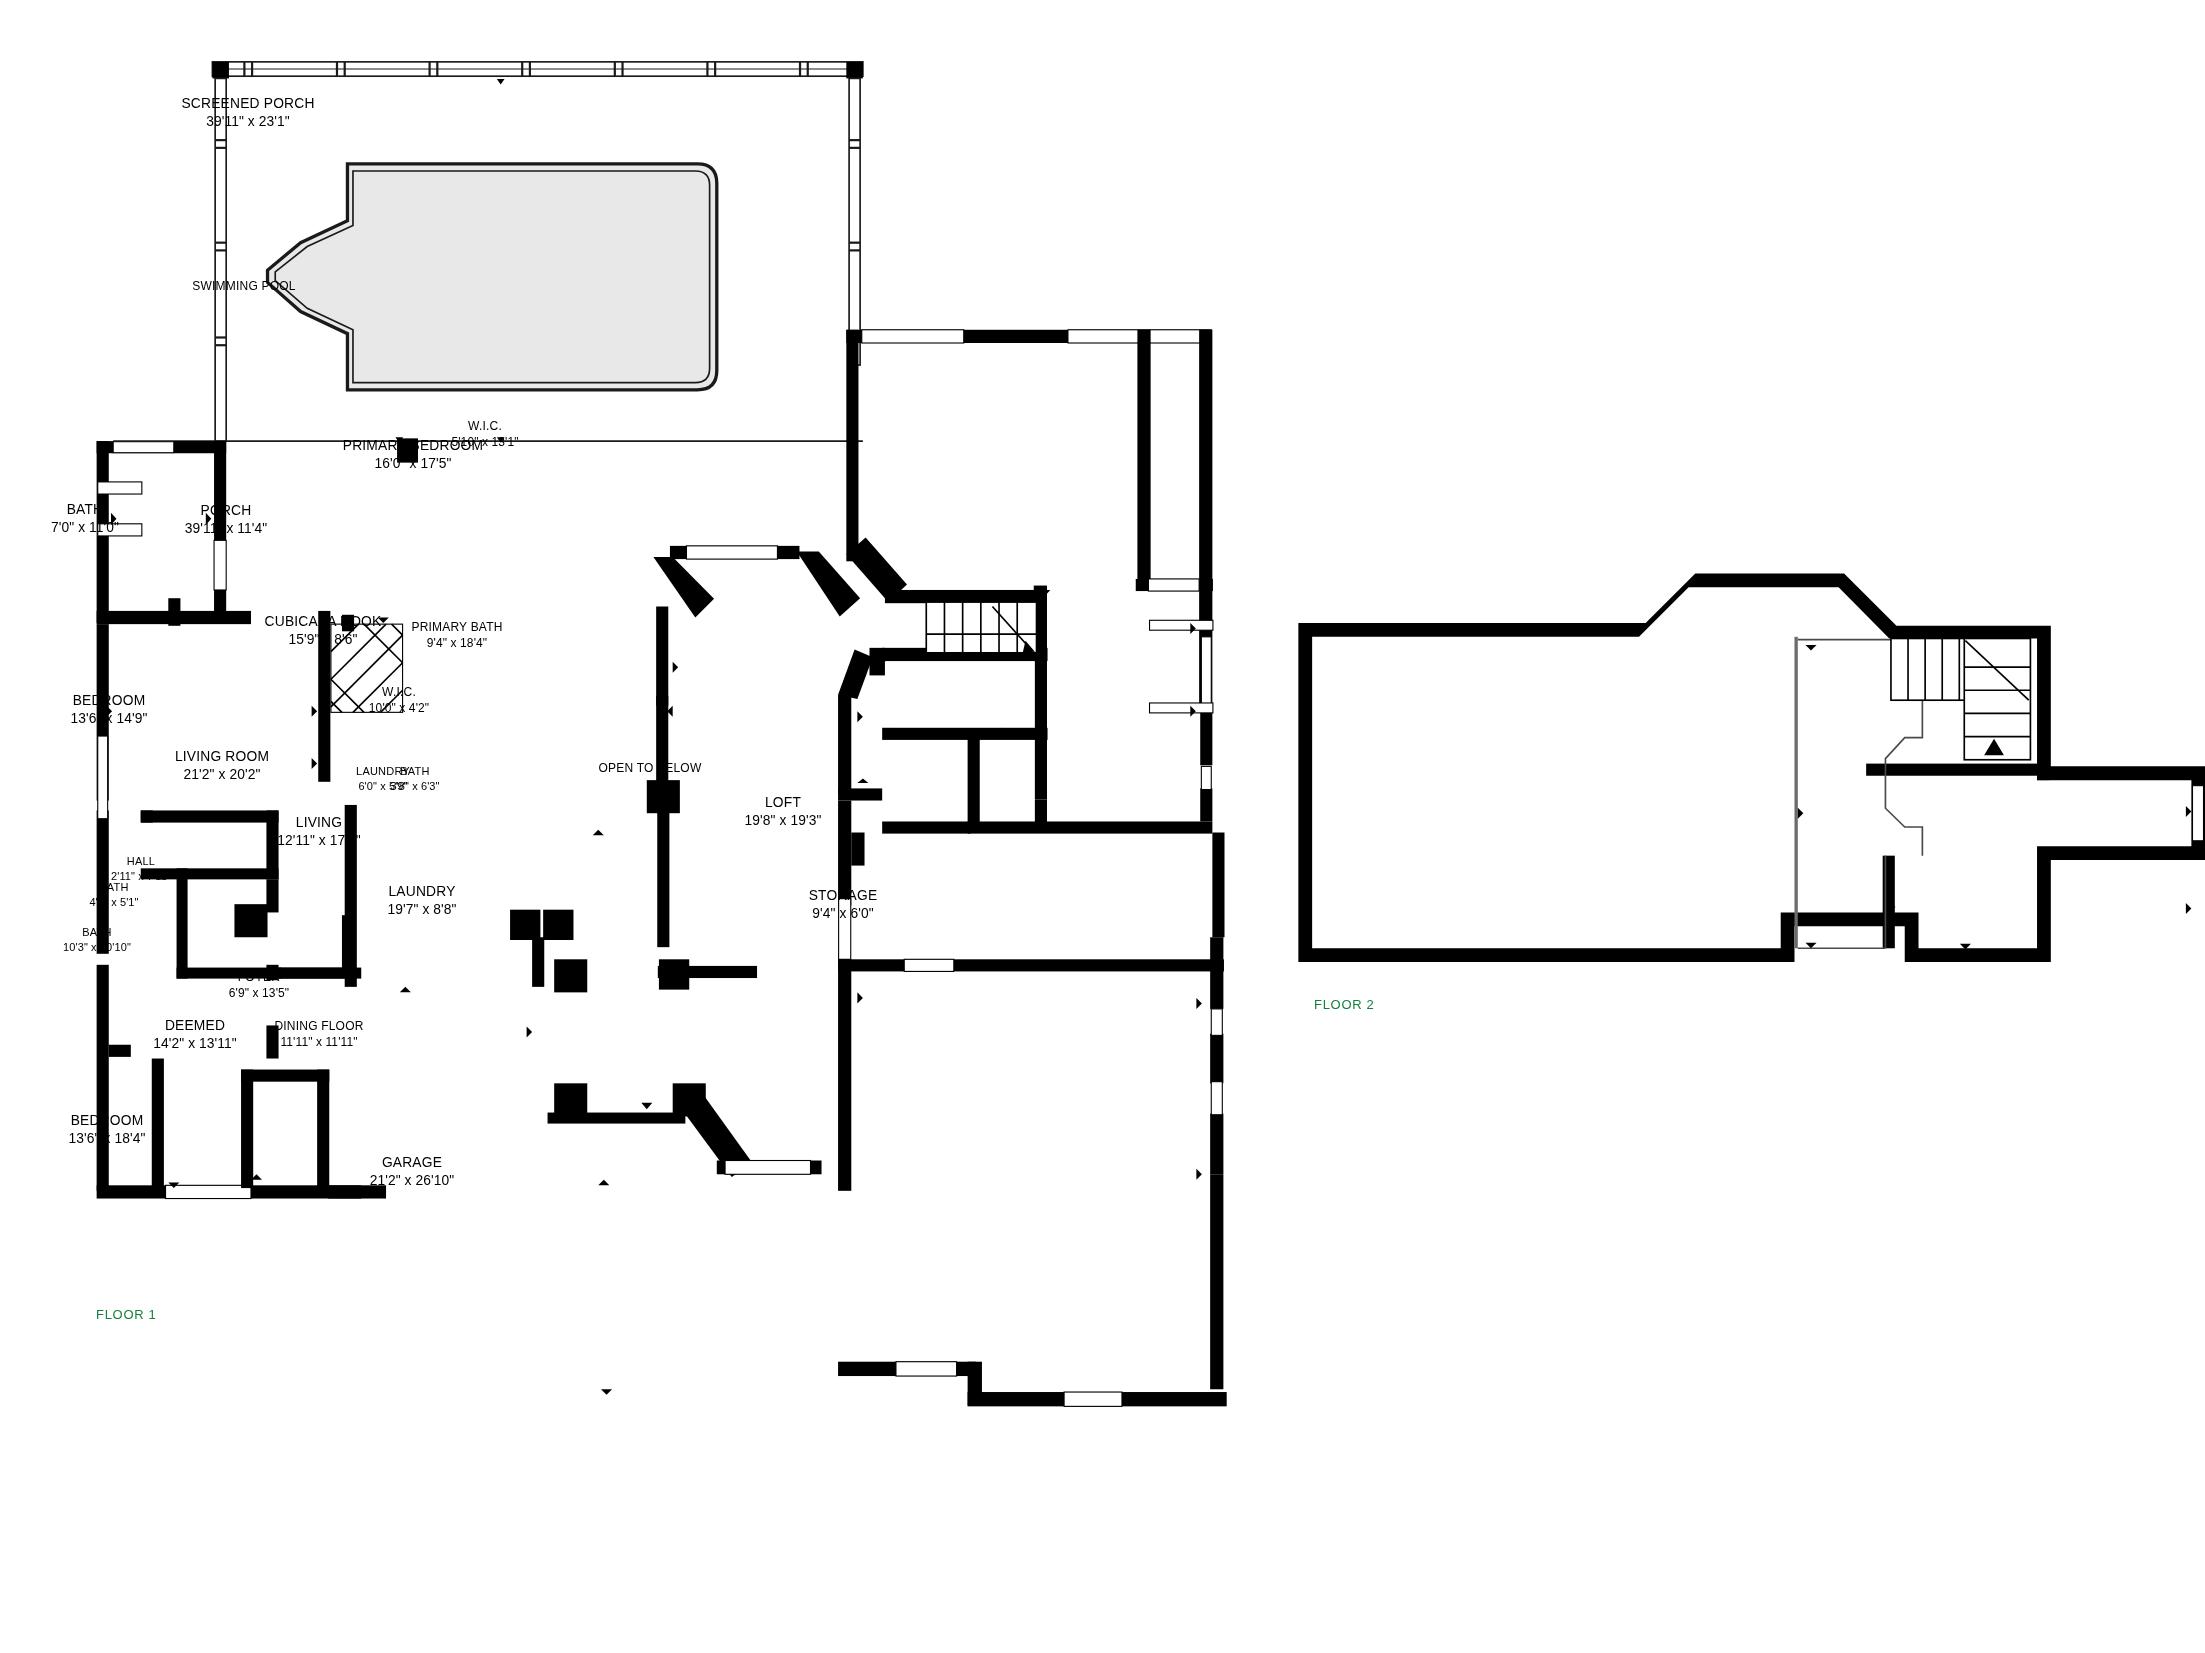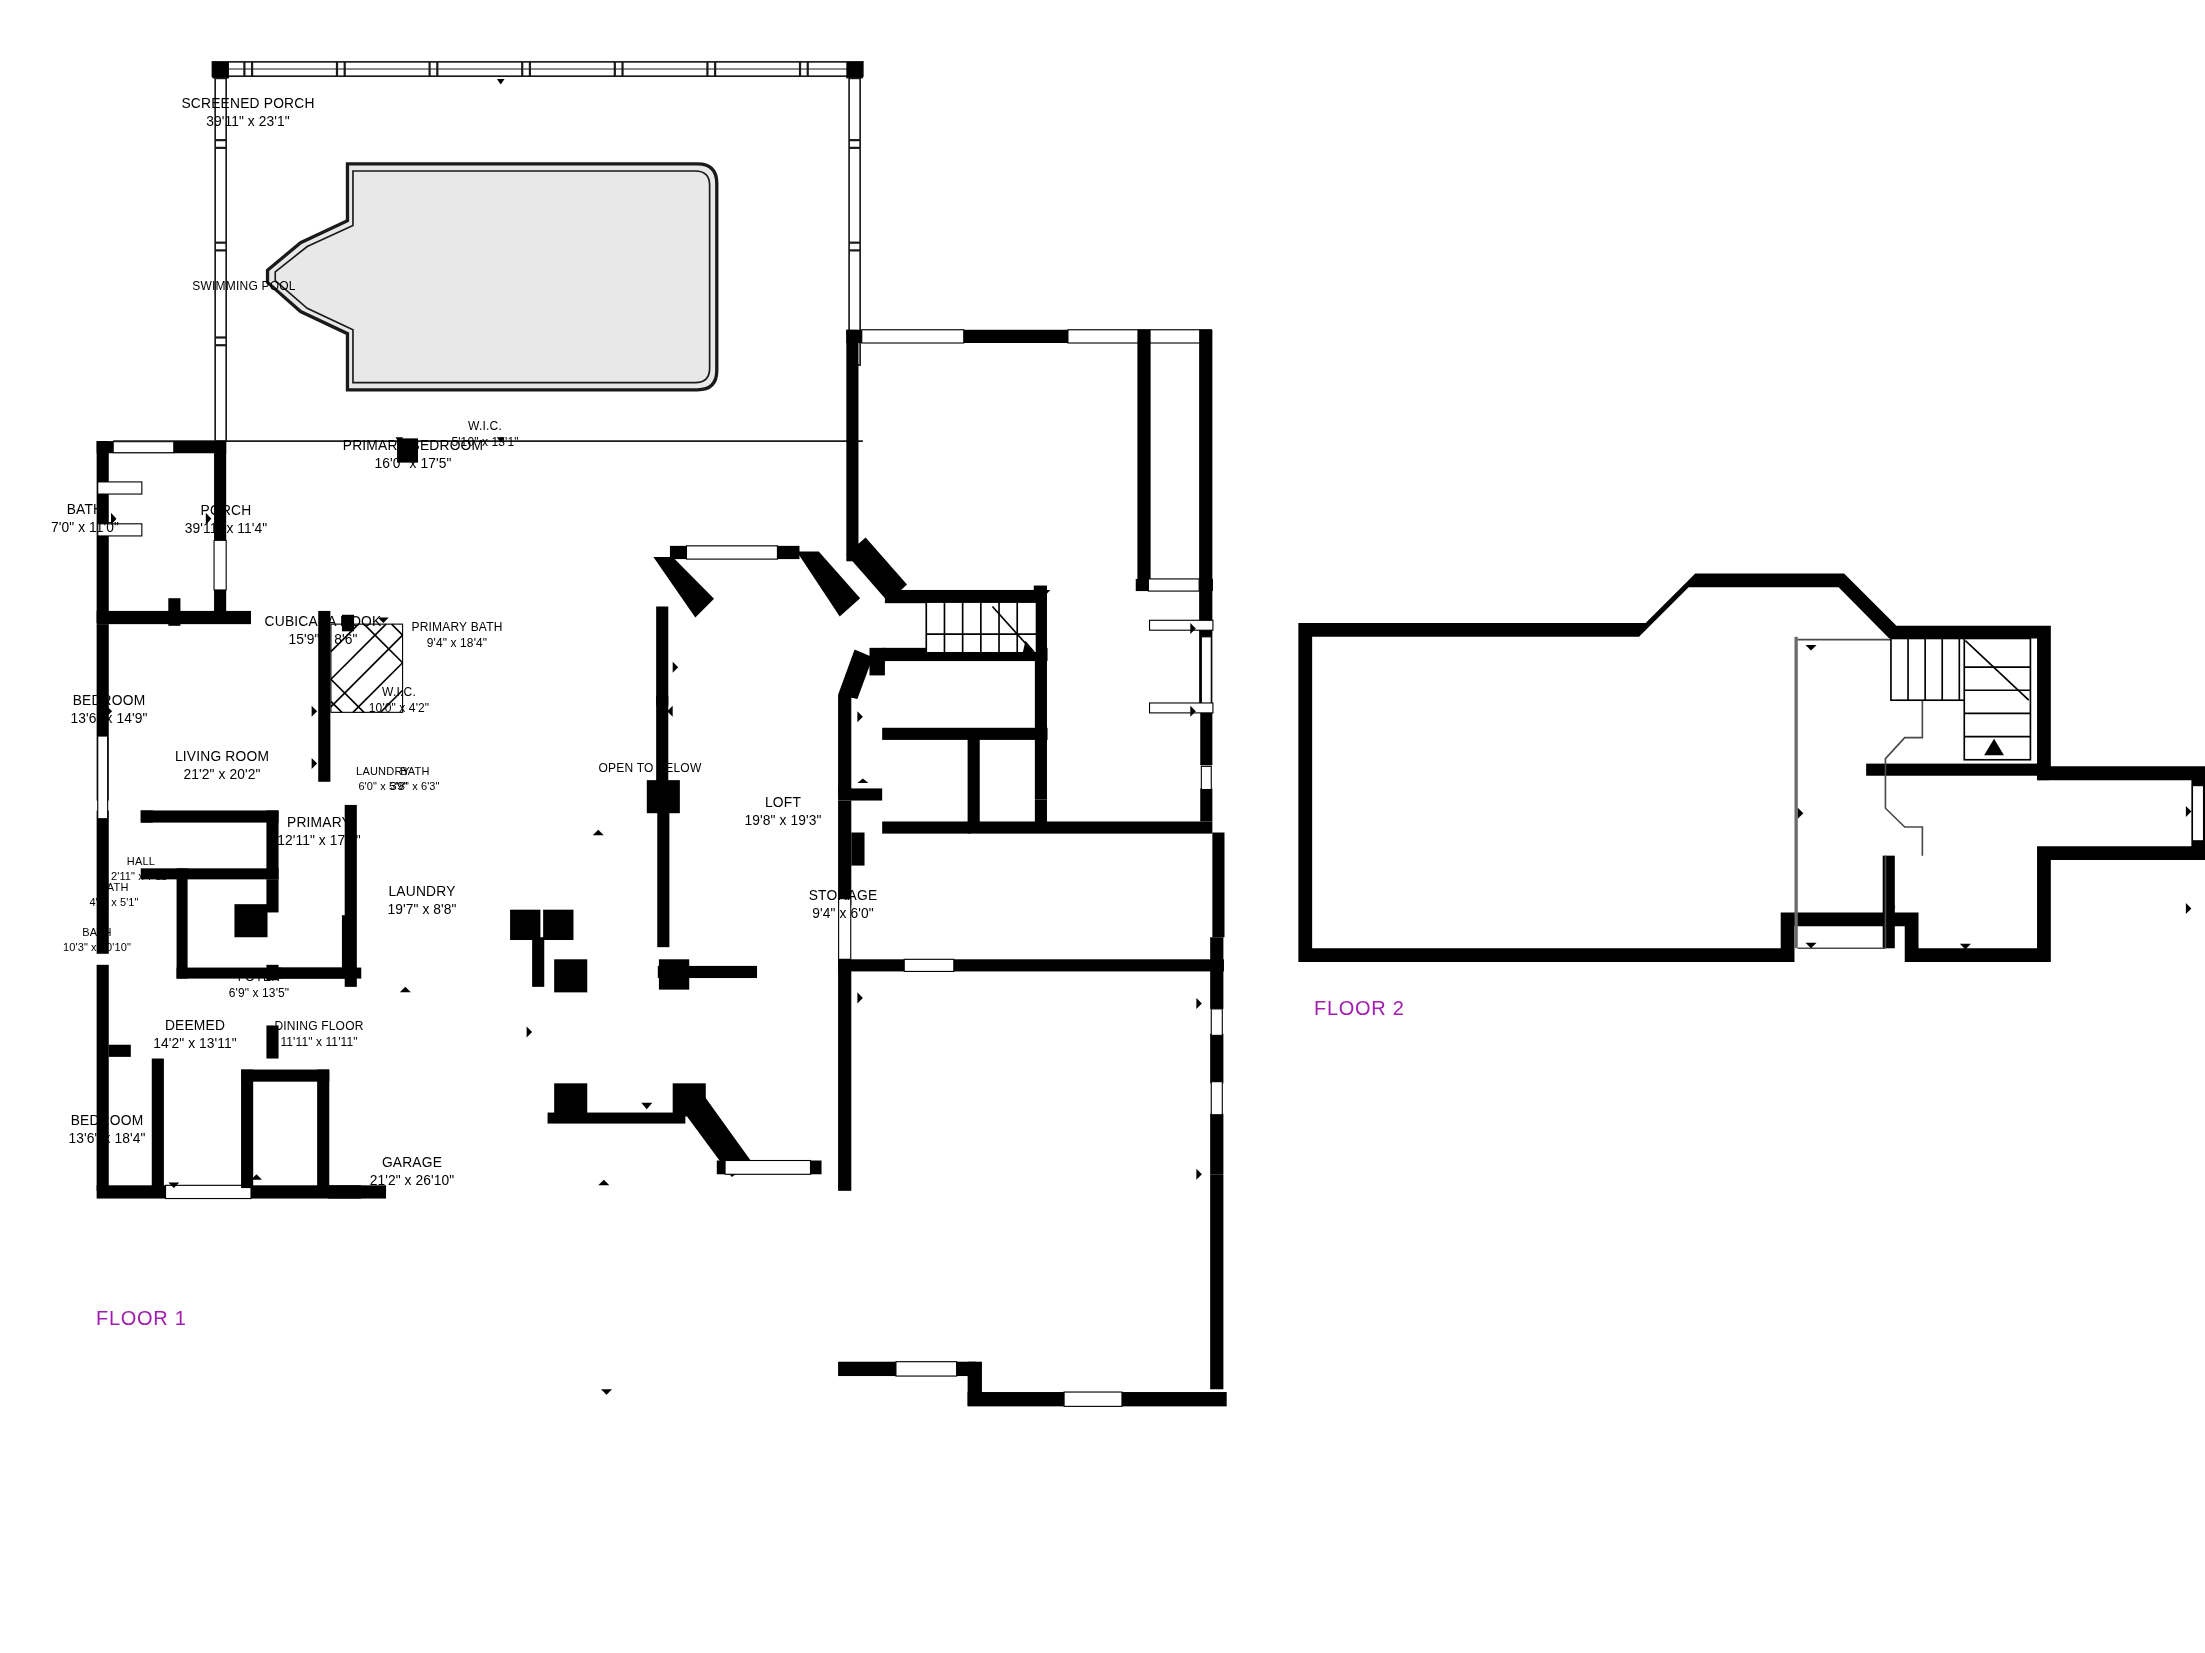--- a/index.html
+++ b/index.html
@@ -50,22 +50,22 @@
   .room-label.small .rl-name,
   .room-label.small .rl-dim {
     font-size: 12px;
   }
   .room-label.tiny .rl-name,
   .room-label.tiny .rl-dim {
     font-size: 11px;
   }
   .floor-caption {
     position: absolute;
-    font-size: 20px;
-    color: #a21caf;
+    font-size: 13px;
+    color: #15803d;
     letter-spacing: 0.7px;
     white-space: nowrap;
   }
   .disclaimer {
     position: absolute;
     left: 0;
     right: 0;
     top: 1596px;
     text-align: center;
     font-size: 17.6px;
@@ -491,21 +491,21 @@
     <span class="rl-name">LAUNDRY</span>
     <span class="rl-dim">6'0" x 5'9"</span>
   </div>
 
   <div class="room-label tiny" style="left:379px; top:779px;">
     <span class="rl-name">BATH</span>
     <span class="rl-dim">3'8" x 6'3"</span>
   </div>
 
   <div class="room-label" style="left:283px; top:832px;">
-    <span class="rl-name">PRIMARY</span>
+    <span class="rl-name">LIVING</span>
     <span class="rl-dim">12'11" x 17'3"</span>
   </div>
 
   <div class="room-label tiny" style="left:105px; top:869px;">
     <span class="rl-name">HALL</span>
     <span class="rl-dim">2'11" x 7'11"</span>
   </div>
 
   <div class="room-label tiny" style="left:78px; top:895px;">
     <span class="rl-name">BATH</span>

